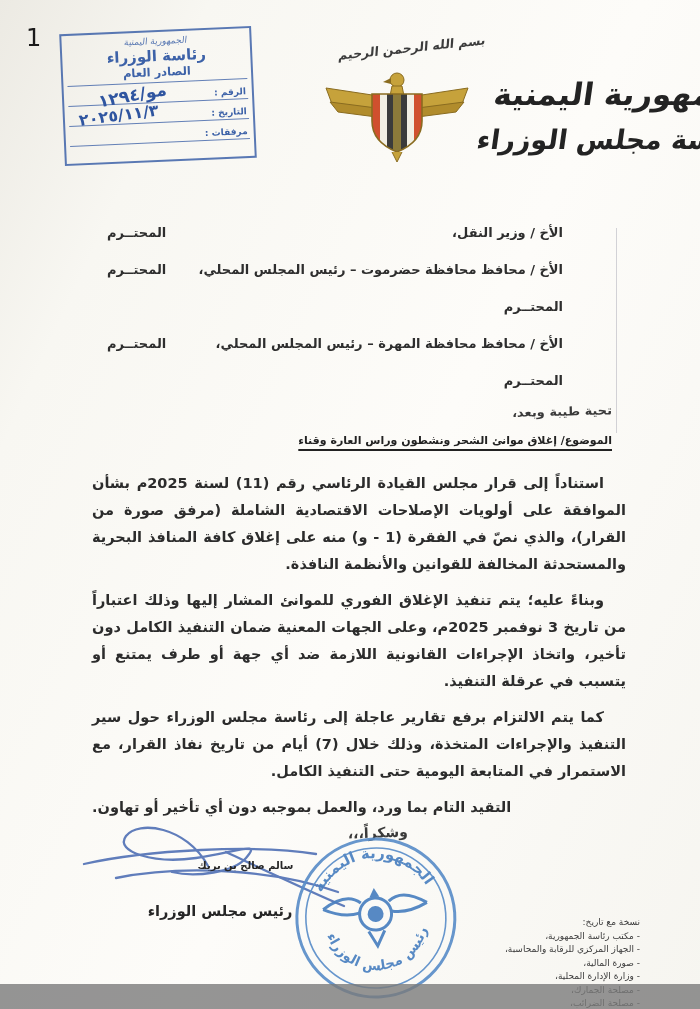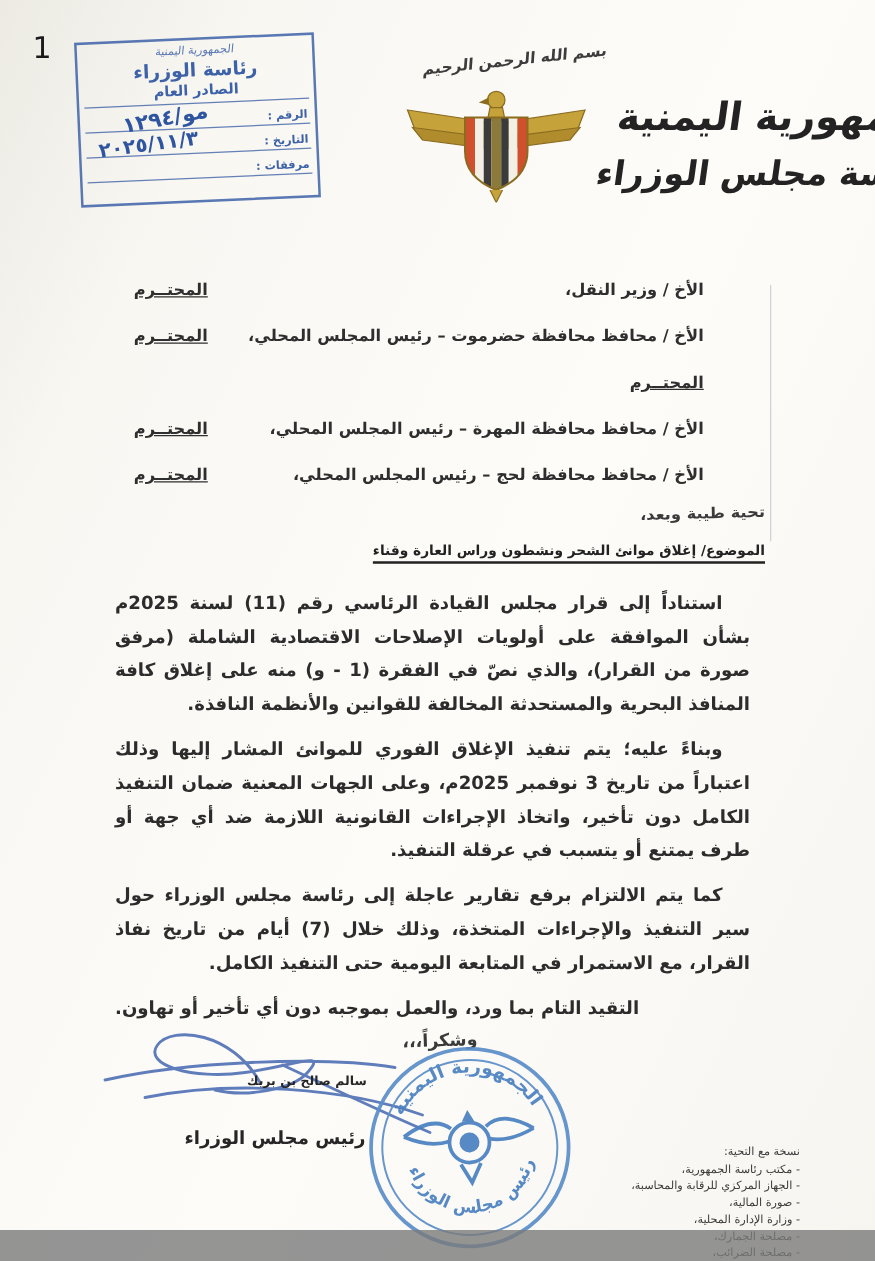--- a/index.html
+++ b/index.html
@@ -37,28 +37,28 @@
   
   .hdr-country{position:absolute;right:-58px;top:76px;font-size:31px;font-weight:bold;
     white-space:nowrap;transform:skewX(-8deg);color:#232323;}
   .hdr-office{position:absolute;right:-50px;top:124px;font-size:27px;font-weight:bold;
     white-space:nowrap;transform:skewX(-8deg);color:#232323;}
   .crease{position:absolute;left:616px;top:228px;width:1px;height:205px;background:rgba(160,160,172,.45);}
   
   .recipients{position:absolute;right:137px;top:222px;width:456px;}
   .recip-row{display:flex;justify-content:space-between;align-items:baseline;
     font-size:13px;font-weight:bold;line-height:22px;margin-bottom:15px;color:#2e2e2e;}
-  .recip-row .hon{letter-spacing:.5px;text-decoration:underline;}
+  .recip-row .hon{letter-spacing:.5px;}
   
   .greeting{position:absolute;right:88px;top:404px;font-size:13px;font-weight:600;
     color:#3a3a3a;transform:rotate(-1.5deg) scaleY(.92);letter-spacing:-.5px;}
   .subject{position:absolute;right:88px;top:434px;font-size:11px;font-weight:bold;color:#222;
     text-decoration:underline;text-underline-offset:5px;text-decoration-thickness:1.5px;white-space:nowrap;}
   
-  .body{position:absolute;right:100px;left:92px;top:470px;text-align:justify;
+  .body{position:absolute;right:74px;left:92px;top:470px;text-align:justify;
     font-size:14.5px;font-weight:bold;line-height:27px;color:#2c2c2c;}
   .body p{margin:0 0 9px 0;text-indent:22px;}
   .body p.closing{text-align:left;text-indent:0;padding-right:36px;margin-bottom:3px;}
   .body .thanks{display:block;margin-right:218px;font-size:14px;font-weight:600;
     transform:rotate(-2deg);color:#3a3a3a;letter-spacing:1px;}
   
   .sig-svg{position:absolute;left:76px;top:814px;}
   .sig-name{position:absolute;left:128px;top:860px;width:235px;text-align:center;
     font-size:10px;font-weight:bold;color:#262626;}
   .sig-title{position:absolute;left:104px;top:903px;width:232px;text-align:center;
@@ -140,21 +140,20 @@
       <span class="hon">المحتــرم</span>
     </div>
     <div class="recip-row">
       <span class="hon">المحتــرم</span>
     </div>
     <div class="recip-row">
       <span>الأخ / محافظ محافظة المهرة – رئيس المجلس المحلي،</span>
       <span class="hon">المحتــرم</span>
     </div>
     <div class="recip-row">
-      <span>الأخ / محافظ محافظة لحج – رئيس المجلس المحلي،</span>
       <span class="hon">المحتــرم</span>
     </div>
   </div>
 
   <div class="greeting">تحية طيبة وبعد،</div>
   <div class="subject">الموضوع/ إغلاق موانئ الشحر ونشطون وراس العارة وقناء</div>
 
   <div class="body">
     <p>استناداً إلى قرار مجلس القيادة الرئاسي رقم (11) لسنة 2025م بشأن الموافقة على أولويات الإصلاحات الاقتصادية الشاملة (مرفق صورة من القرار)، والذي نصّ في الفقرة (1 - و) منه على إغلاق كافة المنافذ البحرية والمستحدثة المخالفة للقوانين والأنظمة النافذة.</p>
     <p>وبناءً عليه؛ يتم تنفيذ الإغلاق الفوري للموانئ المشار إليها وذلك اعتباراً من تاريخ 3 نوفمبر 2025م، وعلى الجهات المعنية ضمان التنفيذ الكامل دون تأخير، واتخاذ الإجراءات القانونية اللازمة ضد أي جهة أو طرف يمتنع أو يتسبب في عرقلة التنفيذ.</p>
@@ -197,21 +196,21 @@
         <path d="M136,72 Q116,82 100,78"></path>
         <circle cx="84" cy="80" r="16"></circle>
         <circle cx="84" cy="80" r="8" fill="#4a80c0" stroke="none"></circle>
         <path d="M84,54 l-5,9 h10 Z" fill="#4a80c0" stroke="none"></path>
         <path d="M76,97 L84,112 L92,97"></path>
       </g>
     </svg>
   </div>
 
   <div class="cc">
-    <div>نسخة مع التحية:</div>
+    <div>نسخة مع تاريخ:</div>
     <div>- مكتب رئاسة الجمهورية،</div>
     <div>- الجهاز المركزي للرقابة والمحاسبة،</div>
     <div>- صورة المالية،</div>
     <div>- وزارة الإدارة المحلية،</div>
     <div>- مصلحة الجمارك،</div>
     <div>- مصلحة الضرائب،</div>
   </div>
 
   <div class="band"></div>
 

